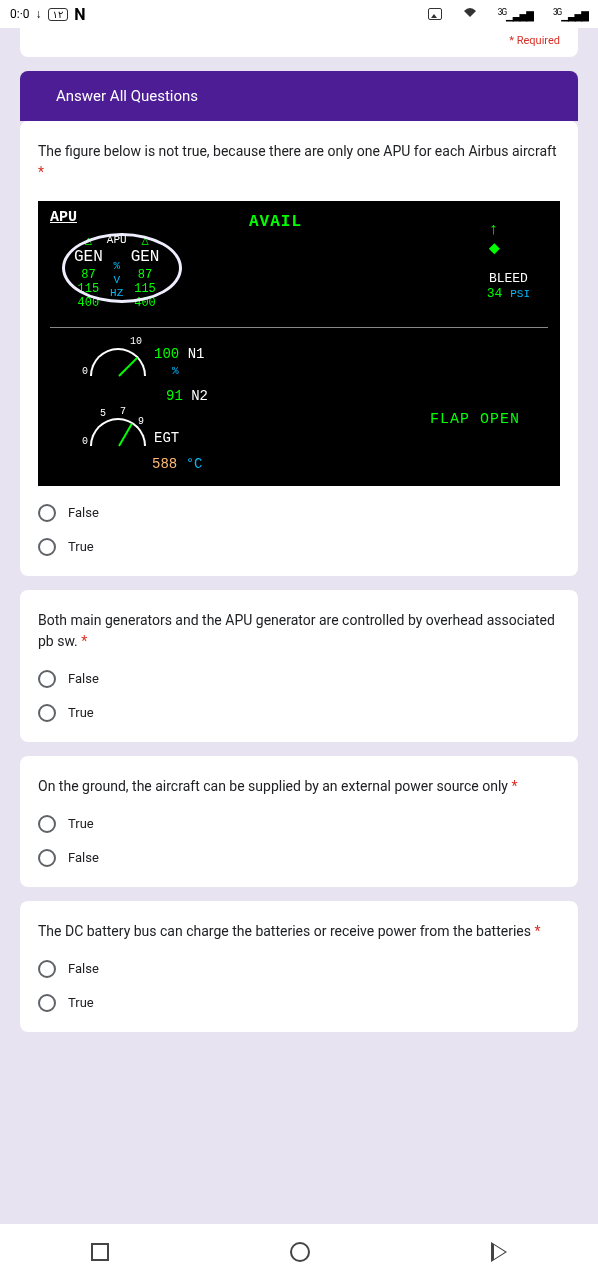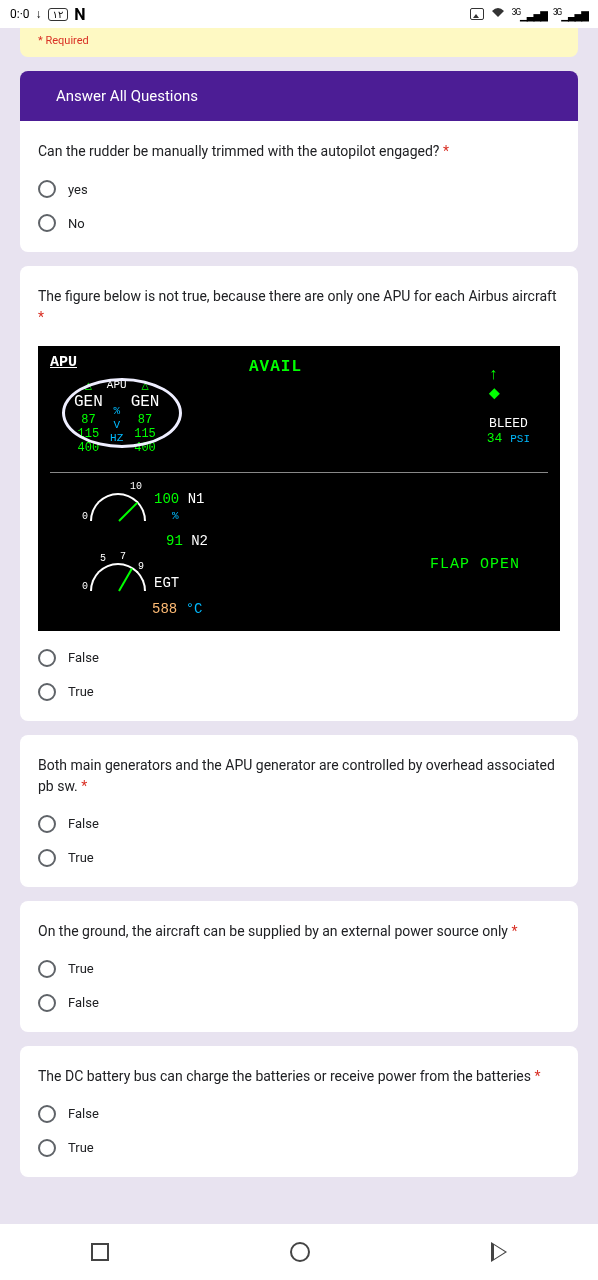--- a/index.html
+++ b/index.html
@@ -14,39 +14,40 @@
 .status-bar {
   height: 28px;
   background: #fff;
   display: flex;
   align-items: center;
   justify-content: space-between;
   padding: 0 10px;
   font-size: 12px;
 }
 .status-left { display: flex; align-items: center; gap: 6px; }
-.status-right { display: flex; align-items: center; gap: 6px; }
+.status-right { display: flex; align-items: center; gap: 20px; }
 .status-key {
   border: 1px solid #333;
   border-radius: 3px;
   padding: 0 4px;
   font-size: 10px;
 }
 .n-icon { font-weight: bold; font-size: 16px; }
 .img-icon { border: 1px solid #333; width:14px; height:12px; border-radius:2px; position:relative;}
 .img-icon::after{content:'';position:absolute;bottom:1px;left:2px;width:0;height:0;border-left:3px solid transparent;border-right:3px solid transparent;border-bottom:4px solid #333;}
 .signal{ font-size:10px; letter-spacing:-1px;}
 .content { padding: 0 20px; }
 .required-note {
   font-size: 11px;
   color: #d93025;
   padding: 6px 18px 10px;
-  background:#fef9c3;
+  background:#ffffff;
   border-radius: 0 0 8px 8px;
   margin-bottom: 14px;
+  text-align: right;
 }
 .section-header {
   background: #4c1d95;
   color: #fff;
   padding: 16px 36px;
   border-radius: 8px 8px 0 0;
   font-size: 15px;
 }
 .card {
   background: #fff;
@@ -149,31 +150,20 @@
     <span class="signal"><sup>3G</sup>▁▃▅▇</span>
     <span class="signal"><sup>3G</sup>▁▃▅▇</span>
   </div>
 </div>
 
 <div class="content">
   <div class="required-note">* Required</div>
 
   <div class="section-header">Answer All Questions</div>
 
-  <div class="card first-card">
-    <div class="q-text"><span>Can the rudder be manually trimmed with the autopilot engaged? </span><span class="req">*</span></div>
-    <div class="option">
-        <span class="radio"></span>
-        <span>yes</span>
-      </div>
-    <div class="option">
-        <span class="radio"></span>
-        <span>No</span>
-      </div>
-  </div>
 
   <div class="card">
     <div class="q-text"><span>The figure below is not true, because there are only one APU for each Airbus aircraft </span><span class="req">*</span></div>
 
     <div class="apu-display">
       <div class="apu-title">APU</div>
       <div class="avail">AVAIL</div>
       <div class="arrow-up">↑<br>⬥</div>
       <div class="circle-mark"></div>
       <div class="gen-boxes">

